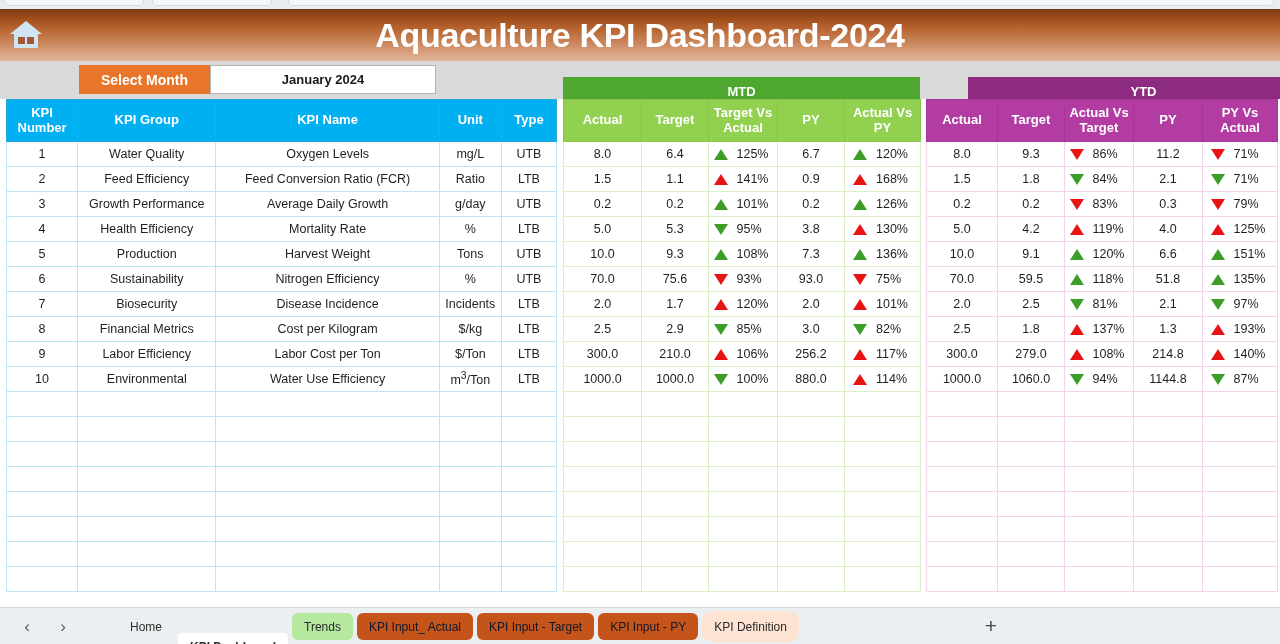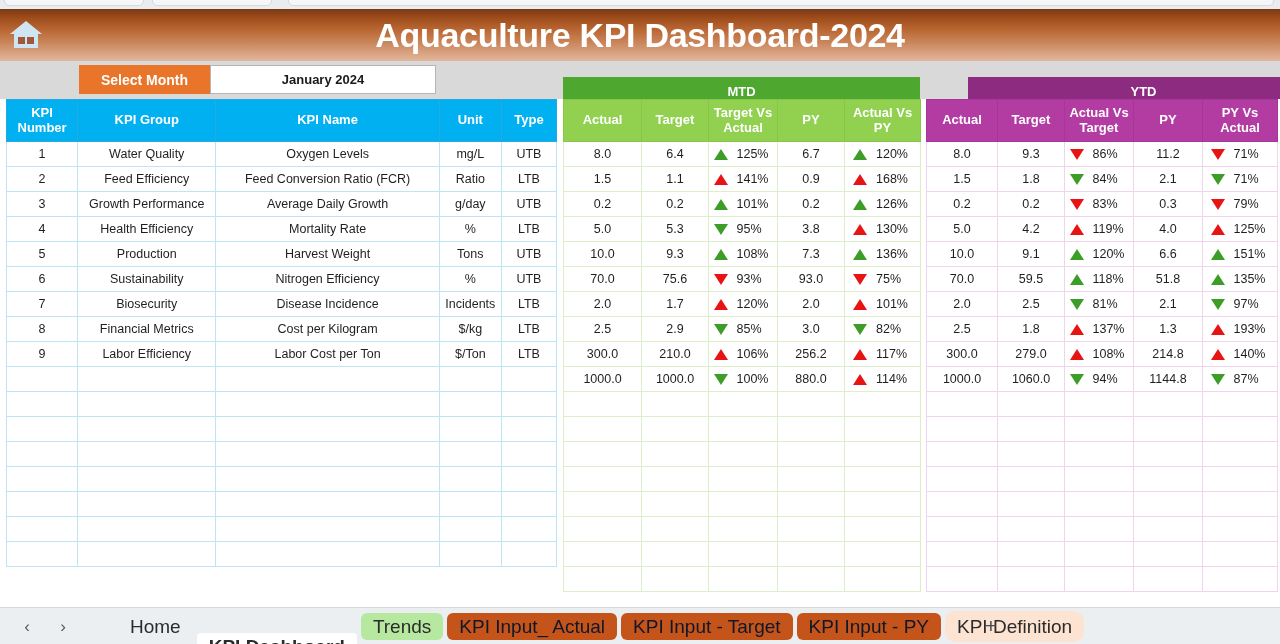--- a/index.html
+++ b/index.html
@@ -124,21 +124,21 @@
     position: absolute; left: 18px; top: 9px; display: flex; gap: 18px;
     color: #5a5a5a; font-size: 17px;
   }
   .navarrow { cursor: default; width: 18px; text-align: center; }
   #tabs {
     position: absolute; left: 118px; top: 0; height: 37px;
     display: flex; align-items: center; gap: 4px;
   }
   .tab {
     height: 31px; display: flex; align-items: center; justify-content: center;
-    padding: 0 12px; font-size: 19px; color: #2b2b2b;
+    padding: 0 12px; font-size: 12px; color: #2b2b2b;
     border-radius: 5px 5px 0 0; white-space: nowrap; text-align: center;
   }
   .tab.plain   { background: transparent; }
   .tab.active  { background: #ffffff; font-weight: bold; border-bottom: 3px solid #0e6b41; border-radius: 4px 4px 0 0; margin-top: 44px; }
   .tab.green   { background: #b6e8a0; border-radius: 6px; height: 27px; }
   .tab.orange  { background: #c5541a; color: #0f172a; border-radius: 6px; height: 27px; }
   .tab.peach   { background: #fce3d2; border-radius: 10px; height: 31px; }
   #add-sheet {
     position: absolute; left: 980px; top: 8px; width: 22px; height: 22px;
     font-size: 21px; line-height: 20px; text-align: center; color: #4a4a4a;
@@ -246,20 +246,27 @@
             <td>$/kg</td>
             <td>LTB</td>
           </tr>
           <tr>
             <td>9</td>
             <td>Labor Efficiency</td>
             <td>Labor Cost per Ton</td>
             <td>$/Ton</td>
             <td>LTB</td>
           </tr>
+          <tr>
+            <td>10</td>
+            <td>Environmental</td>
+            <td>Water Use Efficiency</td>
+            <td>m<sup>3</sup>/Ton</td>
+            <td>LTB</td>
+          </tr>
           <tr class="empty">
             <td>&nbsp;</td>
             <td>&nbsp;</td>
             <td>&nbsp;</td>
             <td>&nbsp;</td>
             <td>&nbsp;</td>
           </tr>
           <tr class="empty">
             <td>&nbsp;</td>
             <td>&nbsp;</td>

